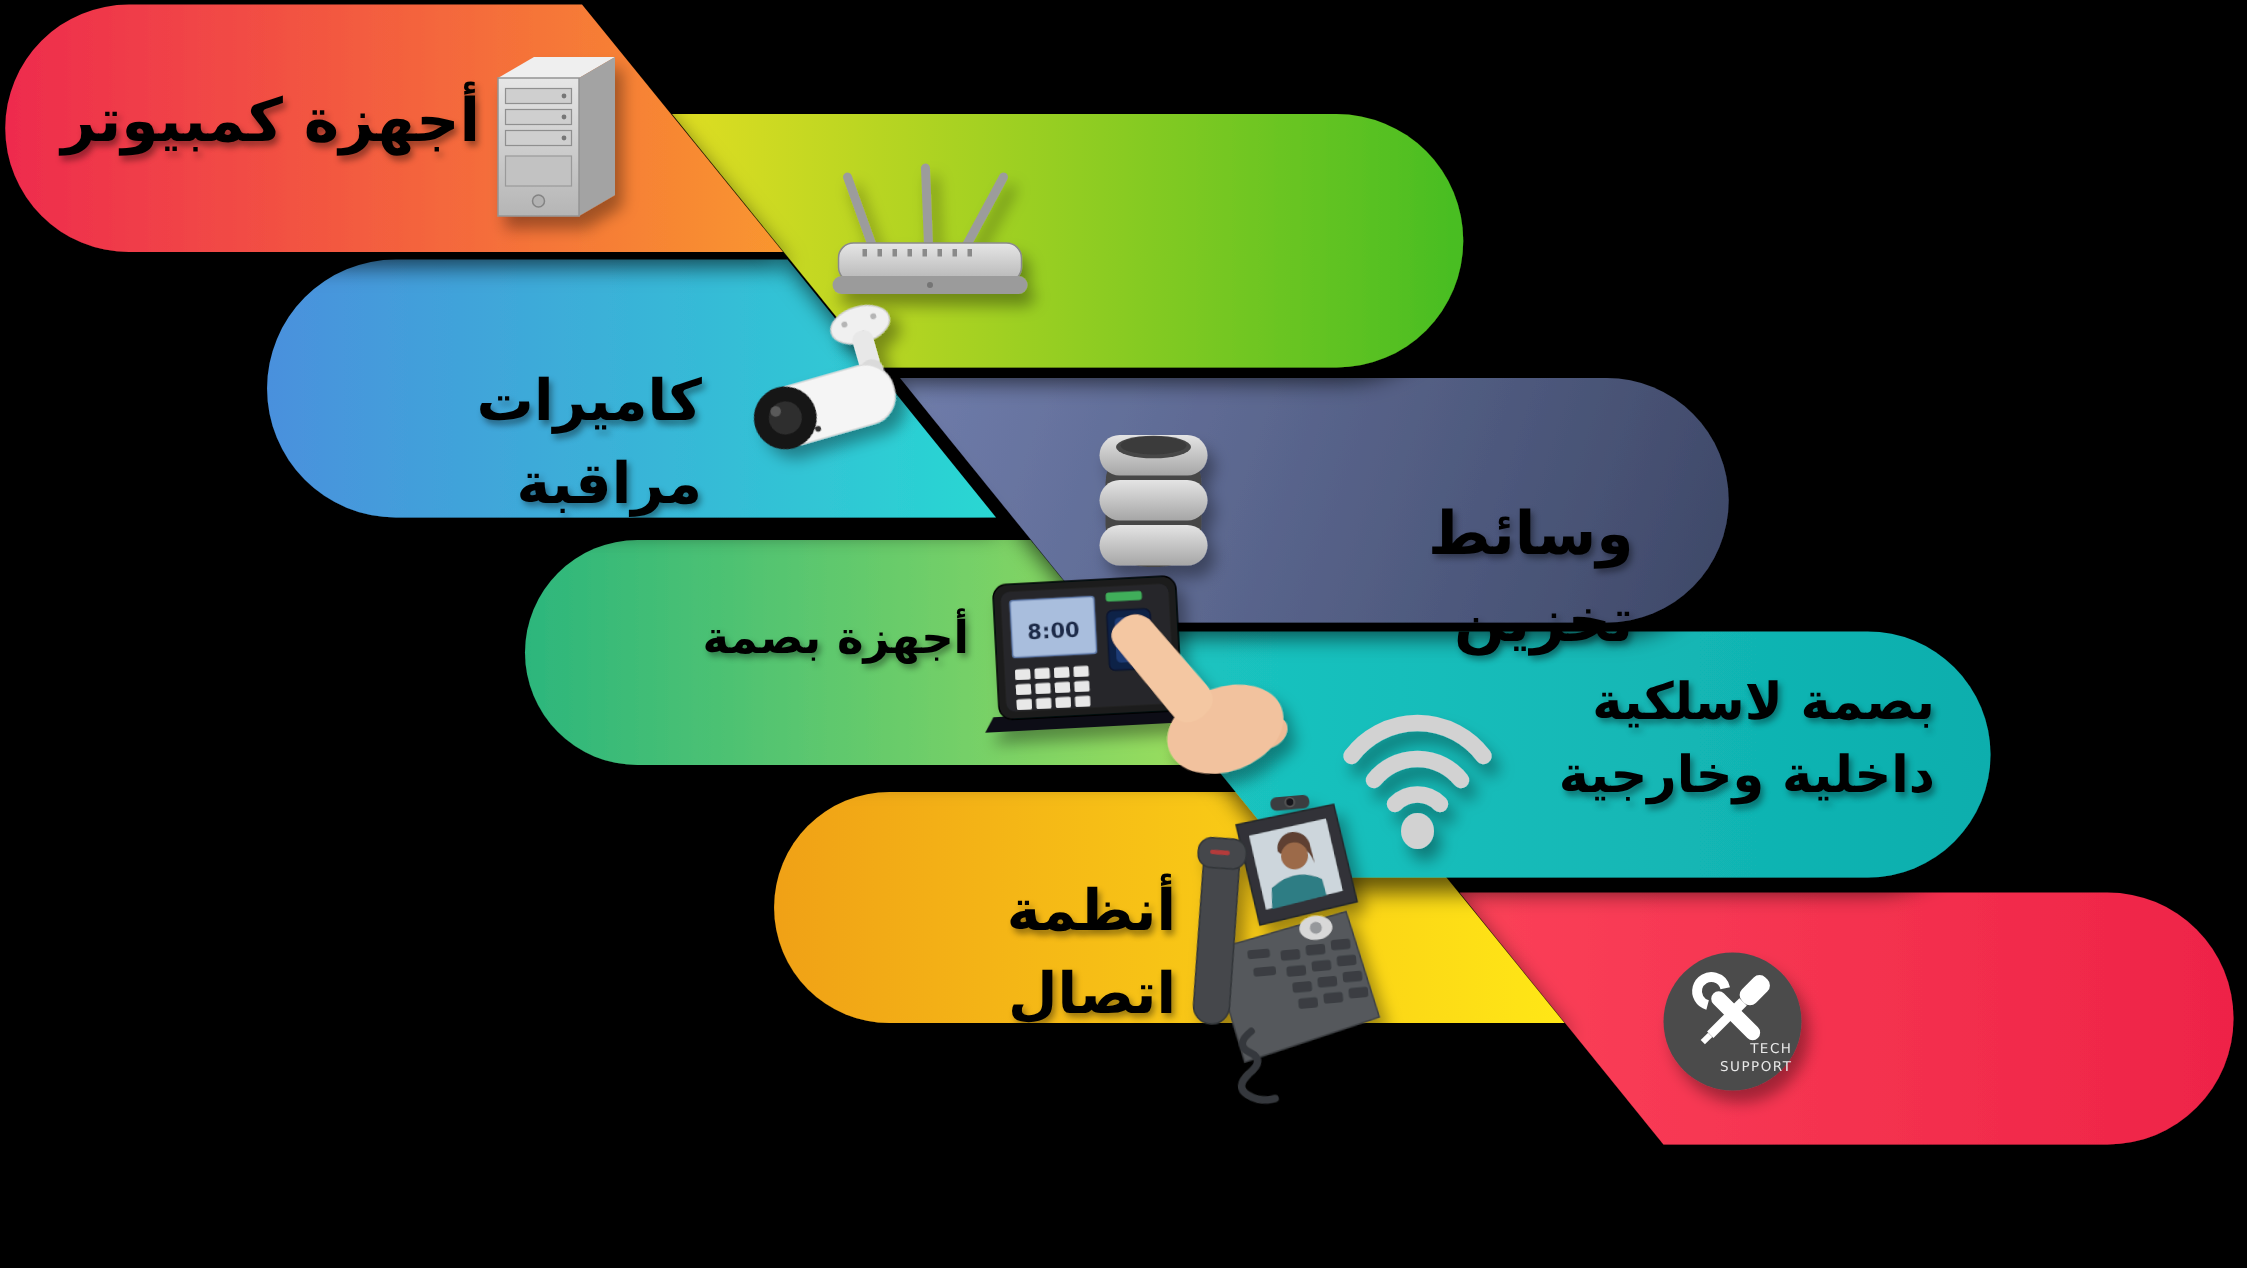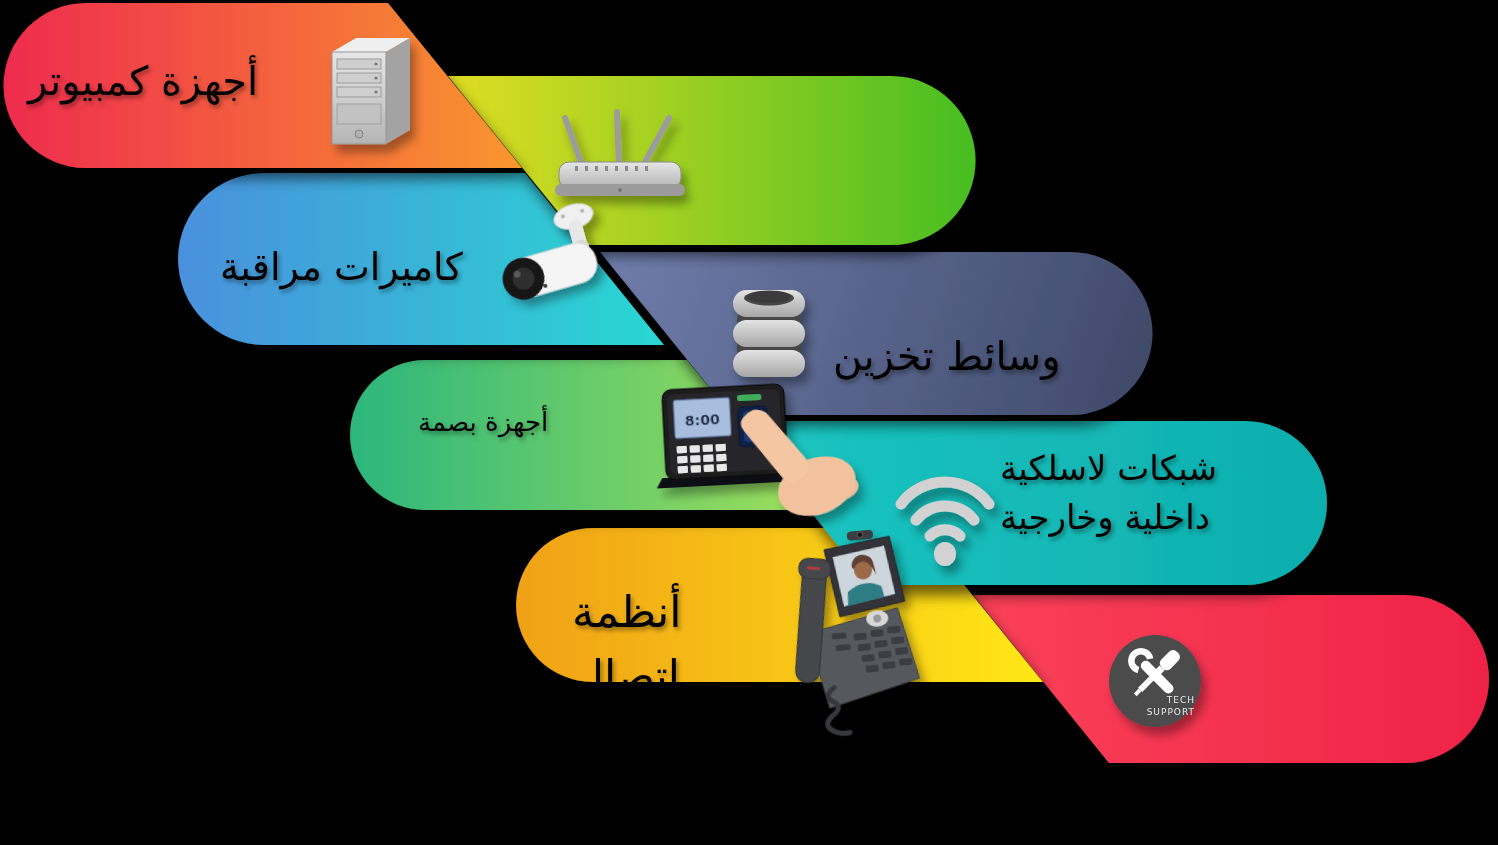--- a/index.html
+++ b/index.html
@@ -1,27 +1,27 @@
 <!DOCTYPE html>
 <html><head>
 <meta charset="utf-8">
 <style>
   html,body{margin:0;padding:0;background:#000;}
   #stage{position:relative;width:1498px;height:845px;background:#000;overflow:hidden;
          font-family:"DejaVu Sans",sans-serif;}
   #ribbons{position:absolute;left:0;top:0;}
-  .band-label{position:absolute;color:#000;font-weight:400;text-align:left;direction:rtl;
+  .band-label{position:absolute;color:#000;font-weight:700;text-align:right;direction:rtl;
               white-space:pre-line;text-shadow:2px 3px 4px rgba(0,0,0,0.38);line-height:1.45;}
   .lbl-0{left:28px;top:52px;width:292px;font-size:40px;}
   .lbl-1{left:705px;top:140px;width:255px;font-size:38px;}
   .lbl-2{left:220px;top:240px;width:248px;font-size:38px;}
   .lbl-3{left:833px;top:300px;width:256px;font-size:40px;margin-top:27px;}
-  .lbl-4{left:418px;top:404px;width:228px;font-size:26px;}
+  .lbl-4{left:418px;top:404px;width:228px;font-size:30px;}
   .lbl-5{left:1000px;top:444px;width:290px;font-size:34px;}
-  .lbl-6{left:572px;top:580px;width:212px;font-size:44px;}
+  .lbl-6{left:572px;top:580px;width:212px;font-size:38px;}
   .lbl-7{left:1243px;top:620px;width:164px;font-size:37px;line-height:1.38;}
   .badge-text{position:absolute;left:1115px;top:695px;width:80px;color:#e9e9e9;
               font-size:9px;letter-spacing:1px;text-align:right;white-space:pre-line;
               line-height:1.3;font-weight:400;}
 </style>
 </head>
 <body>
 
 <div id="stage">
 
@@ -228,18 +228,18 @@
         <circle cx="0" cy="-20" r="9.5" fill="none" stroke="#ffffff" stroke-width="6.5" stroke-dasharray="40 20" transform="rotate(150 0 -20)"></circle>
       </g>
     </g>
   </g>
 </svg>
 
   <div class="band-label lbl-0">أجهزة كمبيوتر</div>
   <div class="band-label lbl-2">كاميرات مراقبة</div>
   <div class="band-label lbl-3">وسائط تخزين</div>
   <div class="band-label lbl-4">أجهزة بصمة</div>
-  <div class="band-label lbl-5">شبكات لاسلكية
+  <div class="band-label lbl-5">بصمة لاسلكية
 داخلية وخارجية</div>
   <div class="band-label lbl-6">أنظمة اتصال</div>
   <div class="badge-text">TECH
 SUPPORT</div>
 </div>
 
 </body></html>

